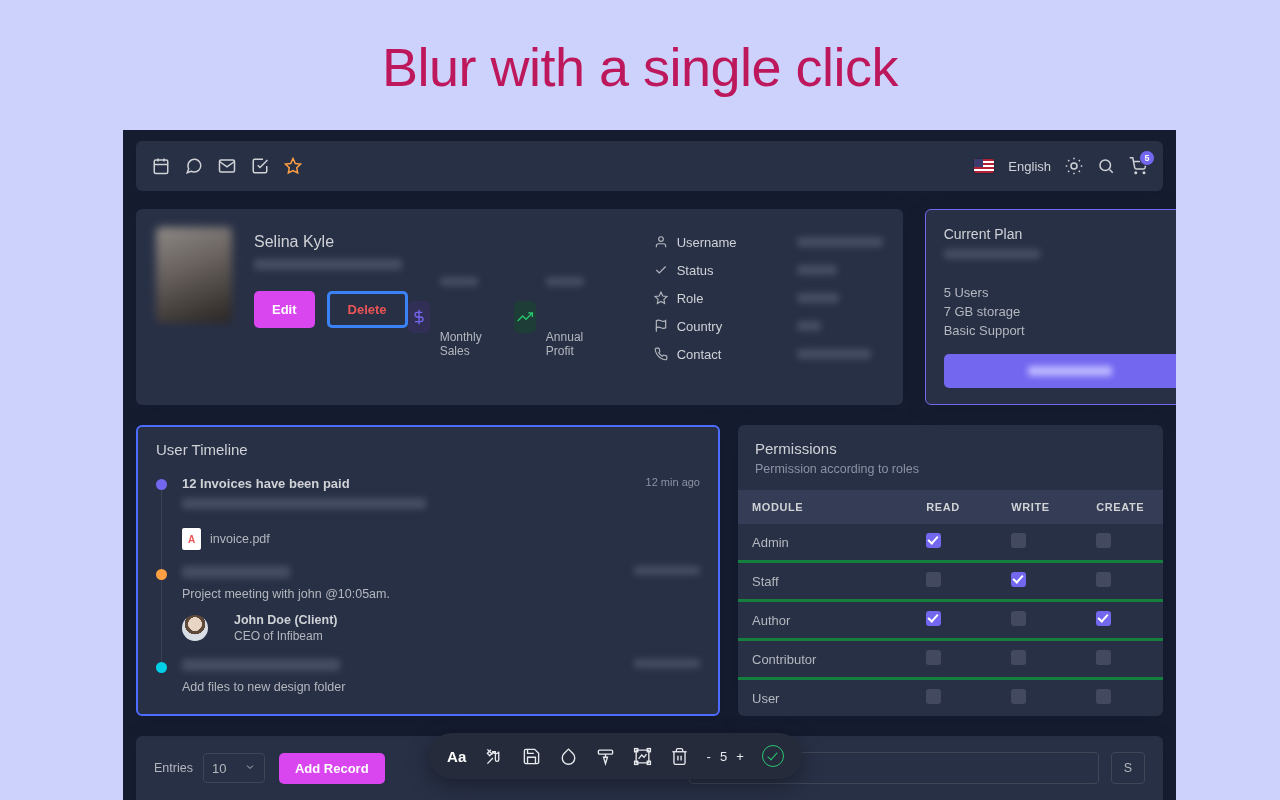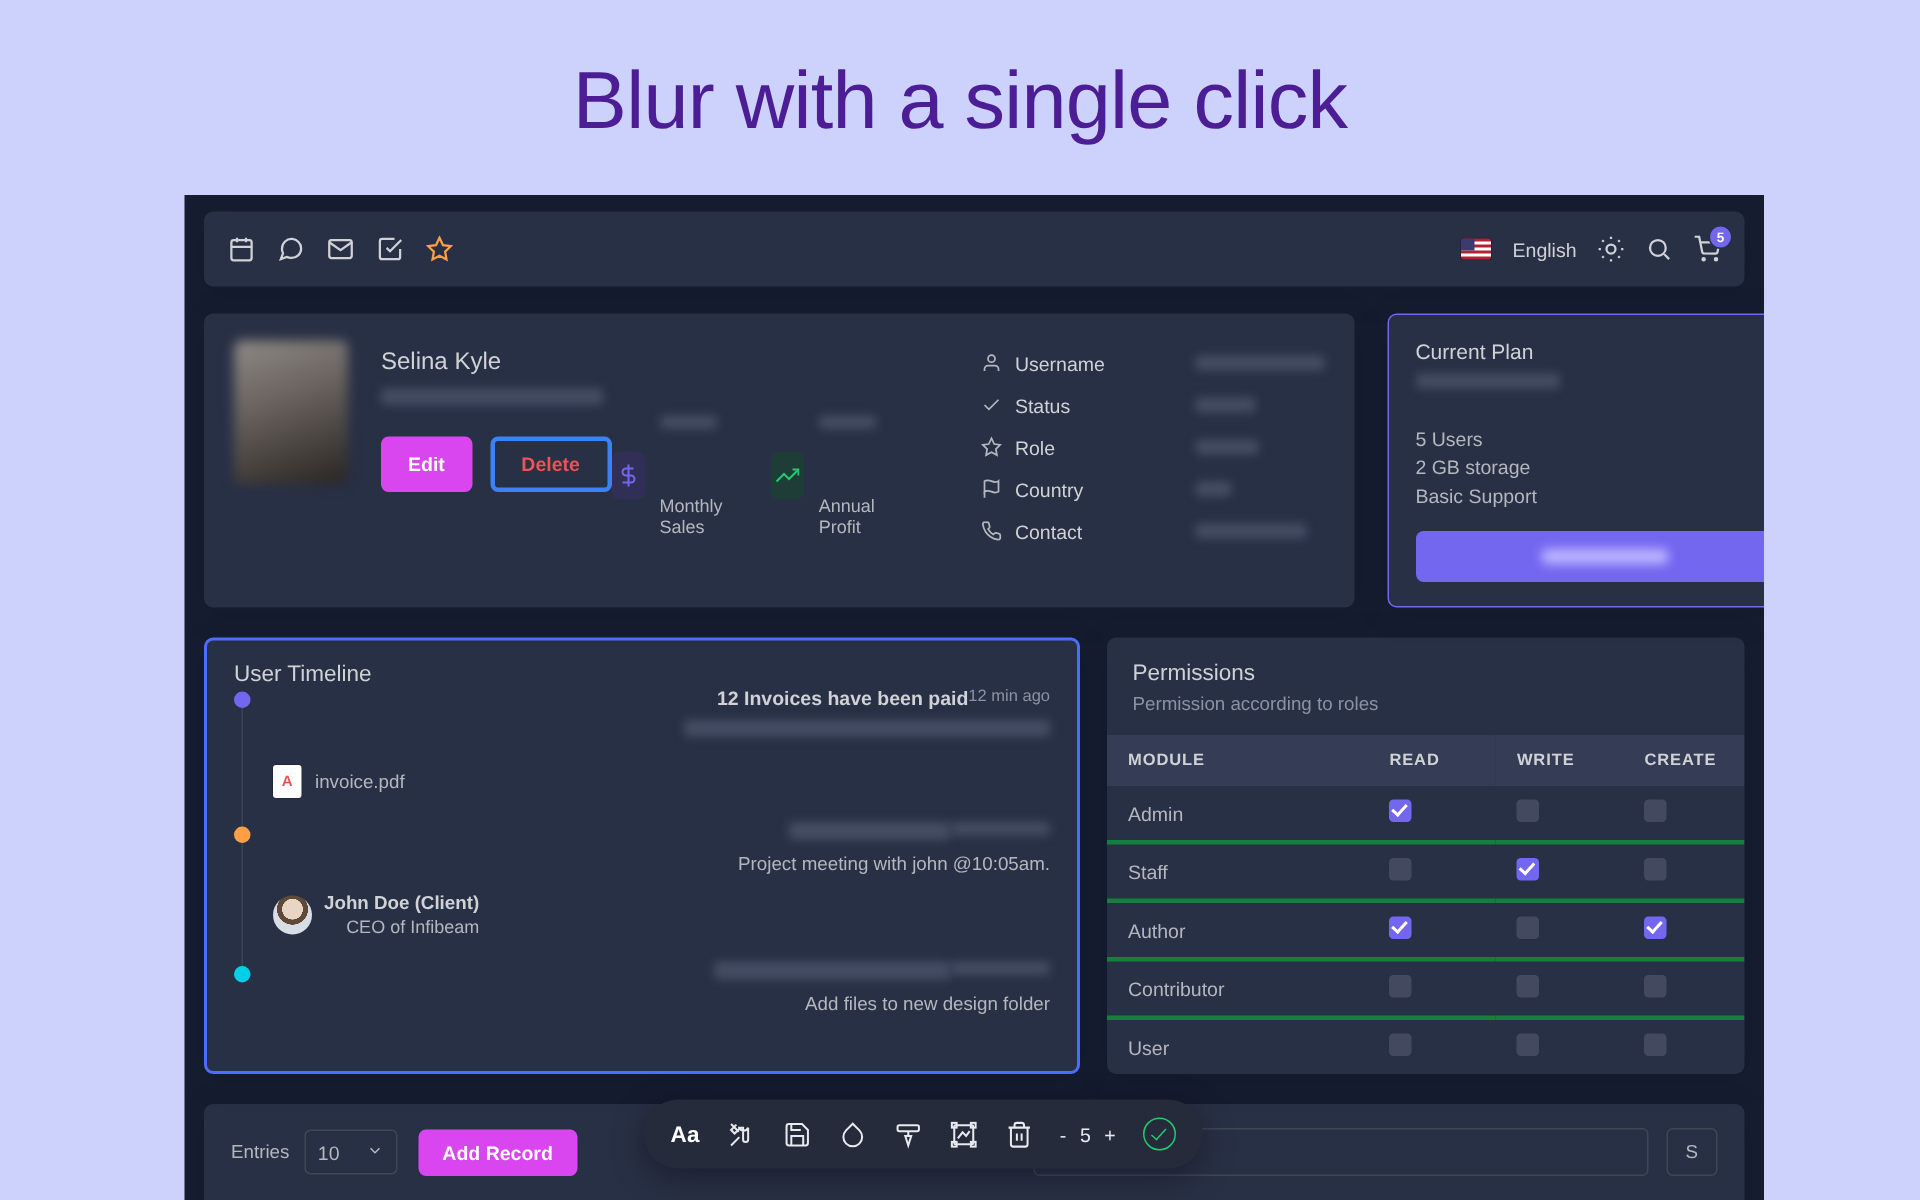--- a/index.html
+++ b/index.html
@@ -134,21 +134,21 @@
 
   
   .row2 { display:flex; gap:18px; margin-top:20px; }
   .timeline-card {
     width:584px; flex:none;
     border:2px solid #4d6dff;
     padding:14px 18px 18px 18px;
   }
   .card-title { color:#d0d2d6; font-size:15px; font-weight:500; }
   .card-sub { color:#8c92a4; font-size:12.5px; margin-top:5px; }
-  .tl { margin-top:0; position:relative; padding-left:26px;text-align:right; }
+  .tl { margin-top:18px; position:relative; padding-left:26px; }
   .tl:before {
     content:""; position:absolute; left:5px; top:6px; bottom:22px;
     width:1px; background:#3b4253;
   }
   .tl-item { position:relative; padding-bottom:16px; }
   .tl-dot {
     position:absolute; left:-26px; top:3px;
     width:11px; height:11px; border-radius:50%;
   }
   .tl-head { display:flex; align-items:flex-start; }
@@ -159,21 +159,21 @@
   .tl-blur-time  { height:9px; width:66px; }
   .tl-blur-desc  { height:11px; width:244px; }
   .pdf-row { display:flex; align-items:center; gap:9px; margin-top:12px; }
   .pdf-ico {
     width:19px; height:22px; background:#fff; border-radius:2px;
     display:flex; align-items:center; justify-content:center;
     color:#ea5455; font-size:10px; font-weight:700;
     box-shadow:0 0 0 .5px rgba(0,0,0,.2);
   }
   .pdf-name { color:#b4b7bd; font-size:12.5px; }
-  .person-row { display:flex; align-items:center; gap:8px; margin-top:12px; }
+  .person-row { display:flex; align-items:center; gap:26px; margin-top:12px; }
   .person-av {
     width:26px; height:26px; border-radius:50%; flex:none;
     background:radial-gradient(circle at 50% 35%, #e8d5c4 0 32%, #5f4a3a 33% 48%, #d9dde4 49%);
   }
   .person-name { color:#d0d2d6; font-size:12.5px; font-weight:600; }
   .person-role { color:#b4b7bd; font-size:12px; margin-top:2px; }
 
   
   .perm-card { flex:1 1 auto; padding:0; overflow:hidden; }
   .perm-head { padding:15px 17px 14px 17px; }
@@ -248,21 +248,21 @@
   .tb-check { width:22px; height:22px; border-radius:50%; border:1.6px solid #28c76f; position:relative; }
   .tb-check:after {
     content:""; position:absolute; left:7px; top:4px;
     width:4px; height:9px; border:solid #28c76f; border-width:0 1.7px 1.7px 0;
     transform:rotate(42deg);
   }
 </style>
 </head>
 <body style="background: rgb(204, 210, 251);">
 
-<div class="page-title" style="color: #4c1d95;">Blur with a single click</div>
+<div class="page-title" style="color: #be185d;">Blur with a single click</div>
 
 <div class="app-window">
   <div class="app-inner">
 
     <div class="navbar">
       <div class="nav-left">
         <span class="nav-ico">
             <svg viewBox="0 0 24 24" fill="none" stroke="currentColor" stroke-width="2">
               <rect x="3" y="4" width="18" height="18" rx="2"></rect>
               <path d="M16 2v4M8 2v4M3 10h18"></path>
@@ -415,21 +415,21 @@
               <span class="blur-text detail-val" style="width:74px;height:10px">&nbsp;</span>
             </div>
           </div>
         </div>
 
         <div class="card plan-card">
           <div class="plan-title">Current Plan</div>
           <div class="blur-text plan-sub">&nbsp;</div>
           <ul class="plan-list">
             <li>5 Users</li>
-            <li>2 GB storage</li>
+            <li>7 GB storage</li>
             <li>Basic Support</li>
           </ul>
           <div class="plan-btn">
             <span class="plan-btn-label">&nbsp;</span>
           </div>
         </div>
       </div>
 
       <div class="row2">
 

